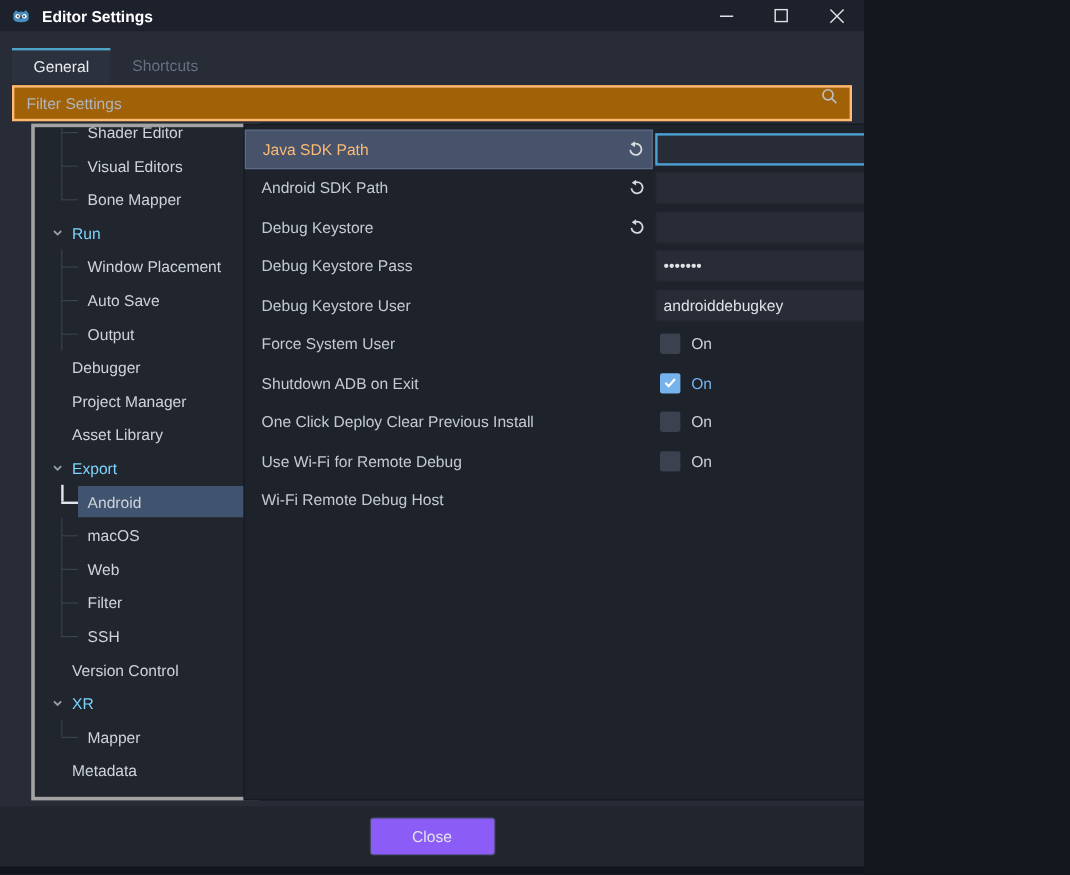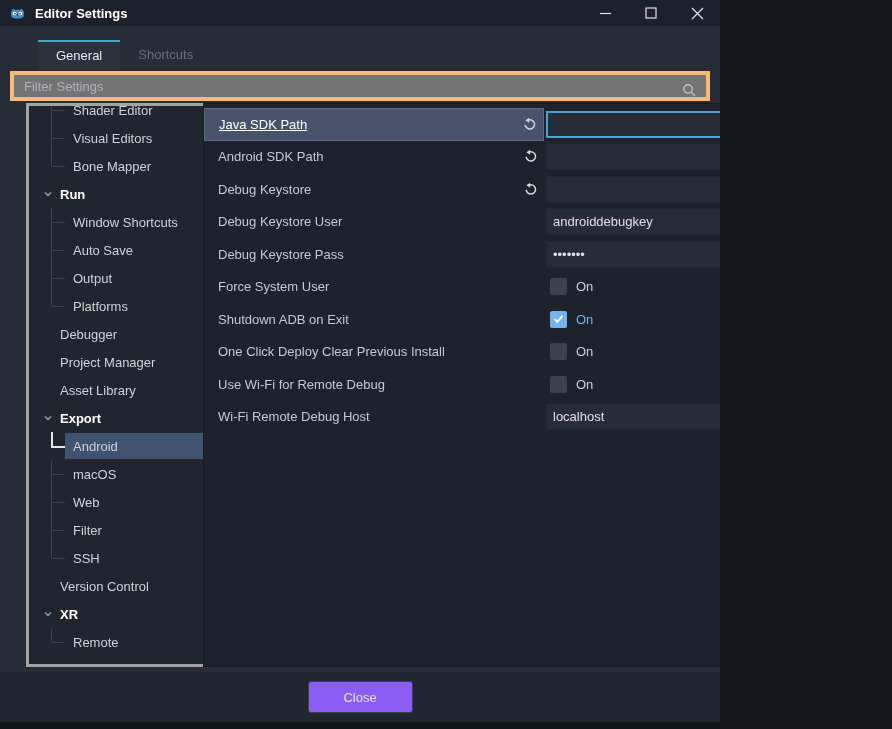--- a/index.html
+++ b/index.html
@@ -11,44 +11,44 @@
   
   .titlebar { position:absolute; top:0; left:0; right:0; height:26px; background:#1d212b;
               display:flex; align-items:center; }
   .godot-icon { width:17px; height:17px; margin-left:9px; flex:0 0 auto; }
   .win-title { color:#ffffff; font-size:13px; font-weight:bold; margin-left:9px; }
   .win-controls { margin-left:auto; display:flex; height:100%; }
   .win-btn { width:46px; height:100%; display:flex; align-items:center; justify-content:center; cursor:default; }
   .win-btn svg { display:block; }
 
   
-  .tabbar { position:absolute; top:40px; left:0; right:0; height:29px; display:flex; align-items:flex-end;padding-left:28px; }
+  .tabbar { position:absolute; top:40px; left:0; right:0; height:29px; display:flex; align-items:flex-end; }
   .tab { height:29px; display:flex; align-items:center; padding:0 18px; font-size:13px; position:relative; }
   .tab.active { background:#2b313d; color:#e8eaee; border-top:2px solid #4ea3c9; margin-left:10px; }
   .tab.inactive { color:#667082; }
 
   
   .filterbar { position:absolute; top:71px; left:10px; right:10px; height:30px;
-               background:#737373; border:4px solid #fdba74; display:flex; align-items:flex-end; }
+               background:#a16207; border:2px solid #fdba74; display:flex; align-items:flex-start; }
   .filter-input { flex:1; background:transparent; border:none; outline:none; color:#dfe2e7;
                   font-size:13px; padding:0 10px; height:100%;
                   font-family:"Liberation Sans","DejaVu Sans",sans-serif; }
   .filter-input::placeholder { color:#aeb4be; opacity:1; }
   .search-icon { margin-right:10px; flex:0 0 auto; }
 
   
   .main { position:absolute; top:103px; left:0; right:0; height:564px; }
 
   
   .tree-panel { position:absolute; top:0; left:10px; width:190px; height:564px;
                 background:#21262e; border:3px solid #a3a3a3; overflow:hidden;margin-left:16px; }
   .tree-scroll { margin-top:-10px; }
   .tree-item { position:relative; height:28px; display:flex; align-items:center; font-size:13px;
                color:#ced3da; cursor:default; }
-  .tree-item.section { font-weight:bold; color:#ffffff; }
+  .tree-item.section { font-weight:normal; color:#7dd3fc; }
   .tree-item.section .chevron-icon { position:absolute; left:14px; top:9px; }
   .tree-item.section .t-label, .tree-item.top .t-label { margin-left:31px; position:relative; }
   .tree-item.child .t-label { margin-left:44px; position:relative; }
   .sel-bg { position:absolute; left:36px; right:3px; top:1px; bottom:1px; background:#40546f; }
   
   .conn { position:absolute; left:22px; top:0; width:16px; height:100%; }
   .conn::before { content:""; position:absolute; left:0; top:0; bottom:0; width:1px; background:#3a414d; }
   .conn::after  { content:""; position:absolute; left:0; top:50%; width:14px; height:1px; background:#3a414d; }
   .conn.l::before { bottom:50%; }
   .conn.bright::before { width:2px; background:#e2e6ec; bottom:50%; }
@@ -56,21 +56,21 @@
   .tree-scrollbar { position:absolute; top:0; right:0; width:9px; height:100%; }
   .tree-thumb { position:absolute; top:377px; right:1px; width:7px; height:186px; background:#6d737d; border-radius:3px; }
 
   
   .settings-panel { position:absolute; top:0; left:203px; width:674px; height:564px;
                     background:#1d222b; border:1px solid #161a21; padding-top:4px; }
   .srow { position:relative; height:32.5px; display:flex; }
   .s-label-cell { width:340px; display:flex; align-items:center; position:relative; }
   .s-label { margin-left:14px; font-size:13px; color:#c5cad2; position:relative; }
   .srow.selected .s-label-cell { background:#46536b; border:1px solid #5c6a85; }
-  .srow.selected .s-label { color:#ffffff;text-decoration:underline; }
+  .srow.selected .s-label { color:#fdba74; }
   .revert-btn { position:absolute; right:4px; top:50%; transform:translateY(-50%); width:20px; height:20px;
                 background:transparent; border:none; display:flex; align-items:center; justify-content:center; }
   .s-value-cell { flex:1; display:flex; align-items:center; }
   .s-input { flex:1; height:27px; margin:0 0 0 2px; background:#272c36; border:1px solid #20252e;
              color:#dee1e6; font-size:13px; padding:0 6px; outline:none;
              font-family:"Liberation Sans","DejaVu Sans",sans-serif; }
   .s-input.focused { border:2px solid #4da0d3; position:relative; }
   .with-btn .s-input { margin-right:5px; }
   .icon-btn { width:28px; height:27px; background:#272c36; border:1px solid #20252e; display:flex;
               align-items:center; justify-content:center; }
@@ -156,33 +156,29 @@
             <span class="t-label">Bone Mapper</span>
           </div>
         <div class="tree-item section">
           <svg class="chevron-icon" width="10" height="10" viewBox="0 0 10 10">
               <polyline points="2,3.5 5,6.5 8,3.5" fill="none" stroke="#9aa0aa" stroke-width="1.5"></polyline>
             </svg>
           <span class="t-label">Run</span>
           </div>
         <div class="tree-item child">
             <span class="conn"></span>
-            <span class="t-label">Window Shortcuts</span>
+            <span class="t-label">Window Placement</span>
           </div>
         <div class="tree-item child">
             <span class="conn"></span>
             <span class="t-label">Auto Save</span>
           </div>
         <div class="tree-item child">
             <span class="conn"></span>
             <span class="t-label">Output</span>
-          </div>
-        <div class="tree-item child">
-            <span class="conn l"></span>
-            <span class="t-label">Platforms</span>
           </div>
         <div class="tree-item top">
             <span class="t-label">Debugger</span>
           </div>
         <div class="tree-item top">
             <span class="t-label">Project Manager</span>
           </div>
         <div class="tree-item top">
             <span class="t-label">Asset Library</span>
           </div>
@@ -217,21 +213,21 @@
             <span class="t-label">Version Control</span>
           </div>
         <div class="tree-item section">
           <svg class="chevron-icon" width="10" height="10" viewBox="0 0 10 10">
               <polyline points="2,3.5 5,6.5 8,3.5" fill="none" stroke="#9aa0aa" stroke-width="1.5"></polyline>
             </svg>
           <span class="t-label">XR</span>
           </div>
         <div class="tree-item child">
             <span class="conn l"></span>
-            <span class="t-label">Remote</span>
+            <span class="t-label">Mapper</span>
           </div>
         <div class="tree-item top">
             <span class="t-label">Metadata</span>
           </div>
       </div>
       <div class="tree-scrollbar">
           <div class="tree-thumb"></div>
         </div>
     </div>
 
@@ -293,33 +289,33 @@
             <svg width="12" height="14" viewBox="0 0 12 14">
                 <path d="M1 0.5 h7 l3.5 3.5 v9.5 H1 Z" fill="#dfe3e8"></path>
                 <path d="M8 0.5 L11.5 4 H8 Z" fill="#9ba1ab"></path>
               </svg>
           </button>
         </div>
       </div>
 
       <div class="srow">
         <div class="s-label-cell">
+            <span class="s-label">Debug Keystore Pass</span>
+          </div>
+        <div class="s-value-cell">
+          <input class="s-input" value="•••••••" style="">
+        </div>
+      </div>
+
+      <div class="srow">
+        <div class="s-label-cell">
             <span class="s-label">Debug Keystore User</span>
           </div>
         <div class="s-value-cell">
           <input class="s-input" value="androiddebugkey" style="">
-        </div>
-      </div>
-
-      <div class="srow">
-        <div class="s-label-cell">
-            <span class="s-label">Debug Keystore Pass</span>
-          </div>
-        <div class="s-value-cell">
-          <input class="s-input" value="•••••••" style="">
         </div>
       </div>
 
       <div class="srow">
         <div class="s-label-cell">
             <span class="s-label">Force System User</span>
           </div>
         <div class="s-value-cell">
           <span class="checkbox"></span>
           <span class="cb-label">On</span>
@@ -357,23 +353,20 @@
         <div class="s-value-cell">
           <span class="checkbox"></span>
           <span class="cb-label">On</span>
         </div>
       </div>
 
       <div class="srow">
         <div class="s-label-cell">
             <span class="s-label">Wi-Fi Remote Debug Host</span>
           </div>
-        <div class="s-value-cell">
-          <input class="s-input" value="localhost" style="">
-        </div>
       </div>
 
     </div>
   </div>
 
   <div class="footer">
     <button class="close-btn">Close</button>
   </div>
   <div class="bottom-strip"></div>
 

